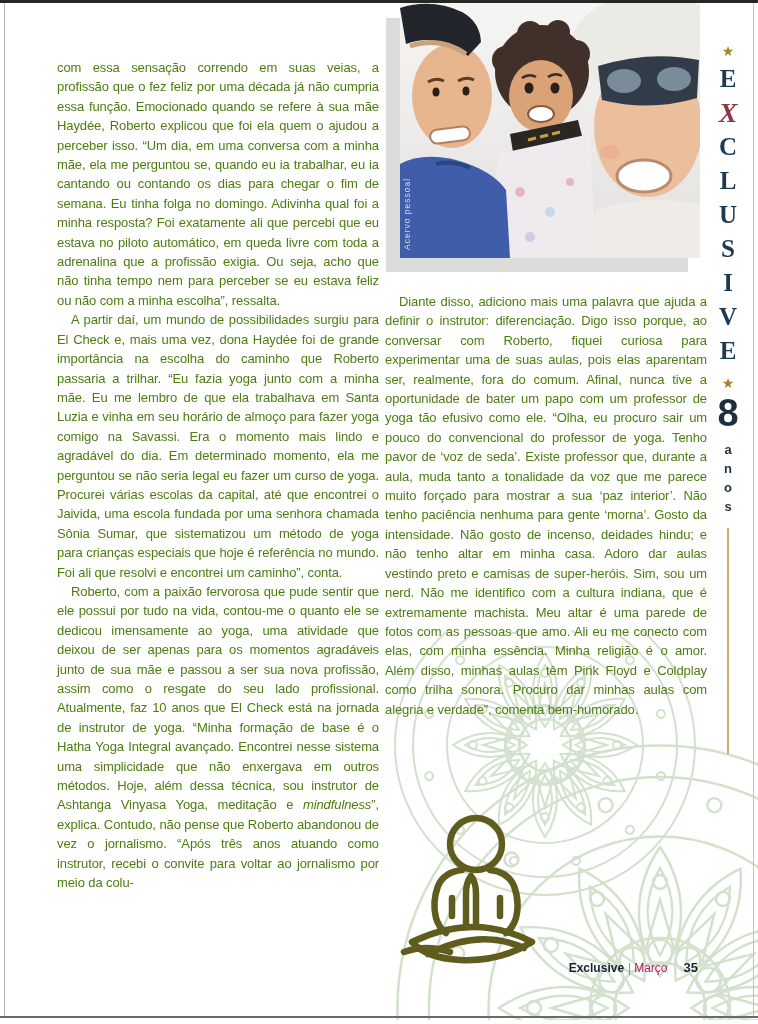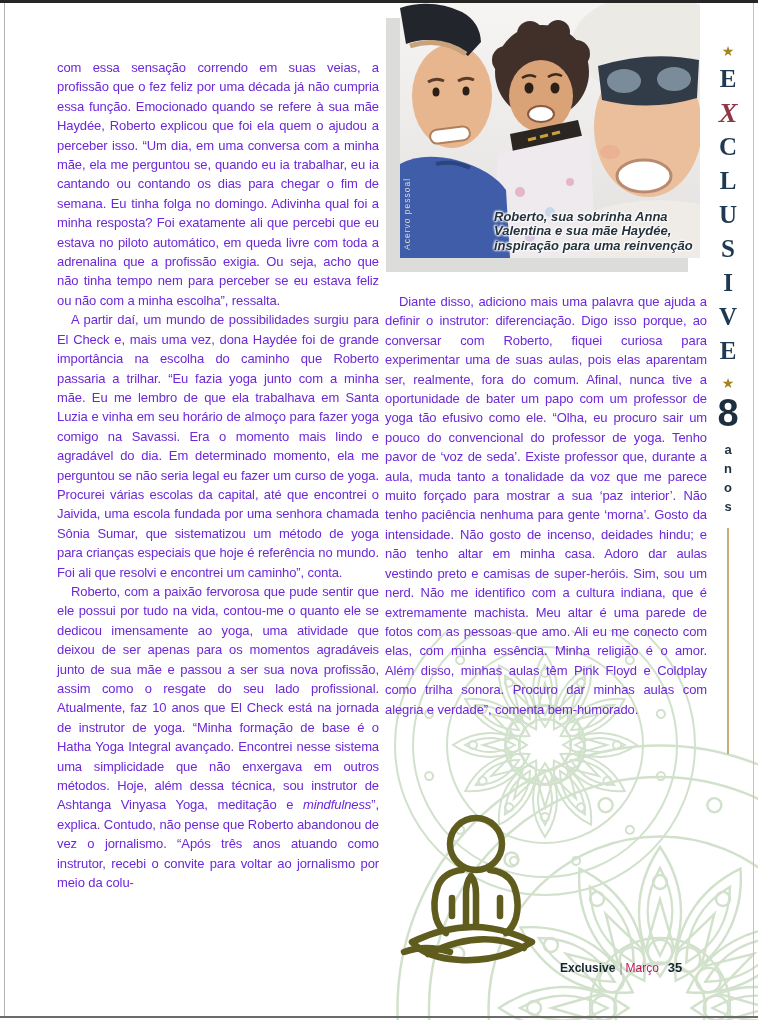--- a/index.html
+++ b/index.html
@@ -9,21 +9,21 @@
   }
   
   .edge-top    { position:absolute; left:0; top:0; width:758px; height:3px; background:#262626; z-index:9; }
   .edge-bottom { position:absolute; left:0; top:1016px; width:758px; height:2px; background:#6a6a6a; z-index:9; }
   .edge-left   { position:absolute; left:4px; top:3px; height:1013px; width:1px; background:#b4b4b4; z-index:9; }
   .edge-right  { position:absolute; left:753px; top:3px; height:1013px; width:1px; background:#c2c2c2; z-index:9; }
 
   
   .col {
     position:absolute; width:322px; font-size:13px; line-height:19.4px;
-    letter-spacing:-0.1px; color:#6d28d9; text-align:justify; z-index:3;
+    letter-spacing:-0.1px; color:#4d7c0f; text-align:justify; z-index:3;
   }
   .col-left  { left:57px;  top:58px;  }
   .col-right { left:385px; top:292px; }
   .para { margin:0; text-indent:14px; }
   .para.first { text-indent:0; }
   .ital { font-style:italic; }
 
   
   .photo-matte { position:absolute; left:386px; top:18px; width:302px; height:254px; background:#dcdcda; z-index:1; }
   .photo { position:absolute; left:400px; top:2px; width:300px; height:256px; z-index:2; }
@@ -59,27 +59,27 @@
   }
   .years-word {
     writing-mode:vertical-rl; text-orientation:upright;
     font-weight:bold; font-size:13px; letter-spacing:4px; color:#1d2f3f; margin-top:10px;
   }
   .gold-line { width:2px; height:226px; background:#c9ae74; margin-top:10px; }
 
   
   .footer {
     position:absolute; left:560px; top:960px; width:160px; z-index:5;
-    display:flex; align-items:baseline; 
+    display:flex; align-items:baseline; justify-content:flex-end;
     font-size:12px; color:#16242e;
   }
   .footer .mag { font-weight:bold; }
   .footer .div { color:#8f8f8f; margin:0 3px 0 4px; }
   .footer .month { color:#be185d; }
-  .footer .pageno { font-weight:bold; font-size:13px; margin-left:9px; margin-right:22px; }
+  .footer .pageno { font-weight:bold; font-size:13px; margin-left:16px; margin-right:22px; }
 
   .mandala-wrap { position:absolute; left:370px; top:630px; width:388px; height:390px; z-index:1; overflow:hidden; }
   .yoga-wrap { position:absolute; left:398px; top:810px; width:146px; height:162px; z-index:3; }
 </style>
 </head>
 <body>
 
 <div class="page">
 
   <div class="mandala-wrap">
@@ -242,25 +242,20 @@
       <path d="M10,44 Q40,34 66,52" stroke="#c7a27b" stroke-width="5" fill="none"></path>
       <path d="M28,80 Q36,75 44,79" stroke="#5a3d28" stroke-width="3" fill="none"></path>
       <path d="M58,79 Q66,74 74,78" stroke="#5a3d28" stroke-width="3" fill="none"></path>
       <ellipse cx="36" cy="90" rx="3.5" ry="4.5" fill="#2c1f18"></ellipse>
       <ellipse cx="66" cy="89" rx="3.5" ry="4.5" fill="#2c1f18"></ellipse>
       <rect x="30" y="126" width="40" height="14" rx="7" fill="#ffffff" stroke="#b07f5e" stroke-width="2" transform="rotate(-7 50 133)"></rect>
       <path d="M0,162 Q22,150 56,158 Q92,168 106,188 L110,256 L0,256 Z" fill="#3f5da8"></path>
       <path d="M36,162 Q54,158 70,166" stroke="#2c4480" stroke-width="4" fill="none"></path>
     </svg>
     <div class="photo-credit">Acervo pessoal</div>
-    <div class="photo-caption">
-      <span>Roberto, sua sobrinha Anna</span>
-      <span>Valentina e sua mãe Haydée,</span>
-      <span>inspiração para uma reinvenção</span>
-    </div>
   </div>
 
   <div class="col col-right">
     <p class="para">Diante disso, adiciono mais uma palavra que ajuda a definir o instrutor: diferenciação. Digo isso porque, ao conversar com Roberto, fiquei curiosa para experimentar uma de suas aulas, pois elas aparentam ser, realmente, fora do comum. Afinal, nunca tive a oportunidade de bater um papo com um professor de yoga tão efusivo como ele. “Olha, eu procuro sair um pouco do convencional do professor de yoga. Tenho pavor de ‘voz de seda’. Existe professor que, durante a aula, muda tanto a tonalidade da voz que me parece muito forçado para mostrar a sua ‘paz interior’. Não tenho paciência nenhuma para gente ‘morna’. Gosto da intensidade. Não gosto de incenso, deidades hindu; e não tenho altar em minha casa. Adoro dar aulas vestindo preto e camisas de super-heróis. Sim, sou um nerd. Não me identifico com a cultura indiana, que é extremamente machista. Meu altar é uma parede de fotos com as pessoas que amo. Ali eu me conecto com elas, com minha essência. Minha religião é o amor. Além disso, minhas aulas têm Pink Floyd e Coldplay como trilha sonora. Procuro dar minhas aulas com alegria e verdade”, comenta bem-humorado.</p>
   </div>
 
   <div class="sidebar">
     <div class="star top">★</div>
     <div class="masthead-letter">E</div>
     <div class="masthead-letter x">X</div>

